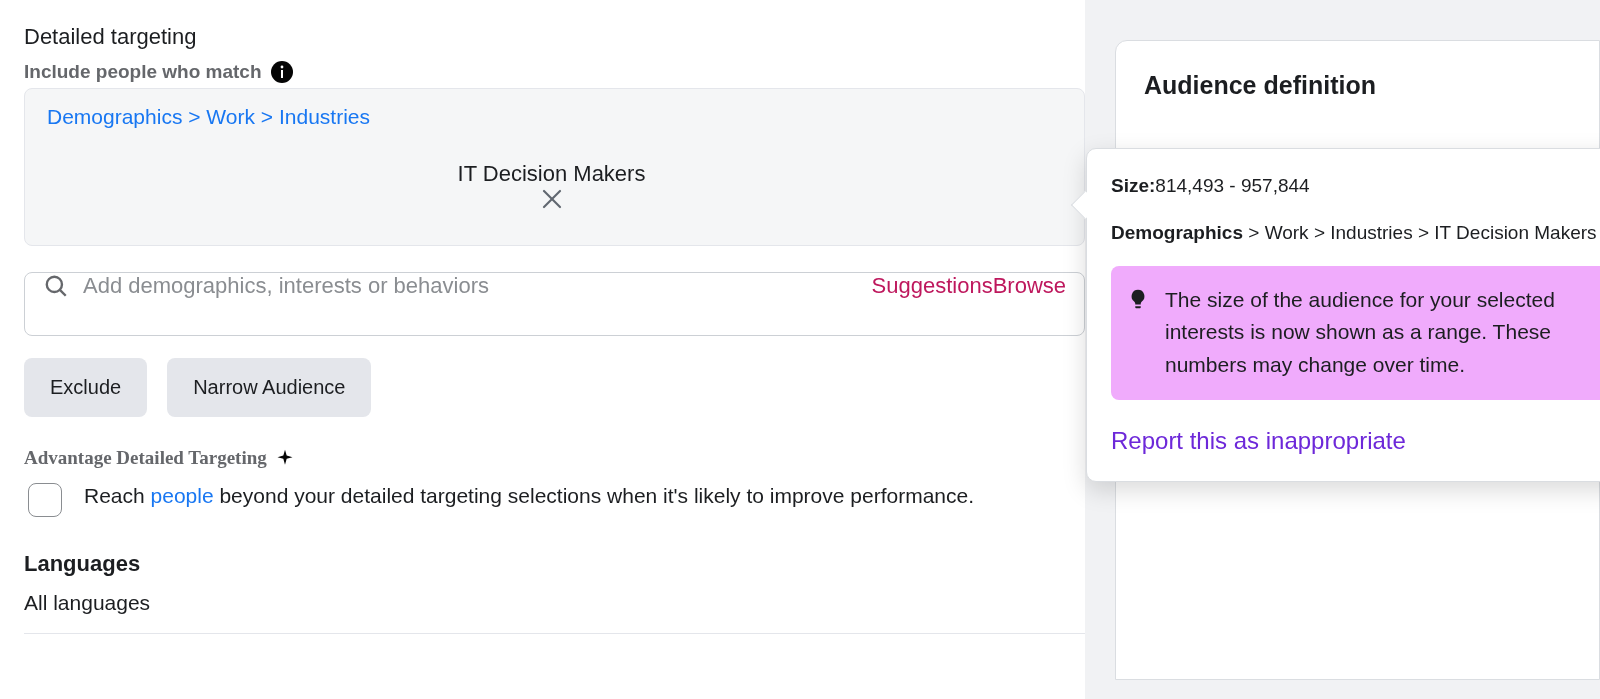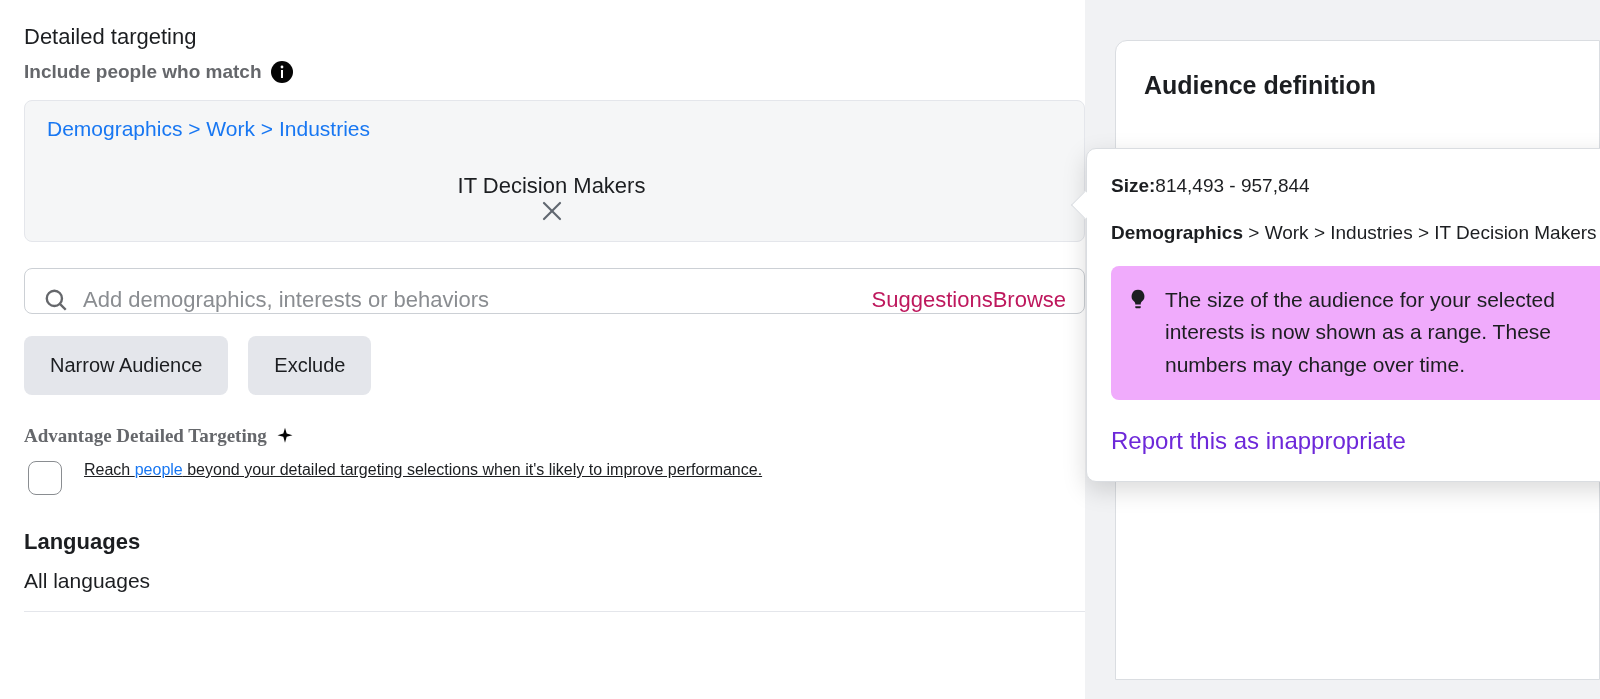--- a/index.html
+++ b/index.html
@@ -32,34 +32,34 @@
     font-weight: 400;
     color: #1c1e21;
     margin-bottom: 10px;
   }
   .sub-line {
     display: flex;
     align-items: center;
     color: #65676b;
     font-size: 19px;
     font-weight: 600;
-    margin-bottom: 16px;
+    margin-bottom: 4px;
     gap: 8px;
   }
   .info-icon {
     width: 24px;
     height: 24px;
     fill: #050505;
   }
 
   .breadcrumb-box {
     background: #f5f6f7;
     border: 1px solid #e4e6eb;
     border-radius: 8px;
-    padding: 16px 22px 0 22px;
+    padding: 16px 22px 16px 22px;
   }
   .breadcrumb-box .crumbs {
     font-size: 21px;
     color: #1877f2;
   }
   .breadcrumb-box .crumbs span.sep {
     color: #1877f2;
   }
 
   .chip-row {
@@ -84,23 +84,23 @@
     fill: none;
     stroke-linecap: round;
     cursor: pointer;
   }
 
   .search-row {
     margin-top: 26px;
     border: 1px solid #ccd0d5;
     border-radius: 8px;
     display: flex;
-    align-items: flex-end;
+    align-items: flex-start;
     padding: 0 18px;
-    height: 46px;
+    height: 64px;
     gap: 14px;
   }
   .search-icon {
     width: 26px;
     height: 26px;
     stroke: #65676b;
     stroke-width: 2.2;
     fill: none;
   }
   .search-input {
@@ -163,24 +163,23 @@
     width: 34px;
     height: 34px;
     border: 1.8px solid #8a8d91;
     border-radius: 8px;
     margin-left: 4px;
     margin-top: 4px;
     flex-shrink: 0;
     cursor: pointer;
   }
   .check-text {
-    font-size: 16px;
+    font-size: 21px;
     line-height: 1.6;
     max-width: 920px;
-    text-decoration: underline;
   }
   .check-text a { color: #1877f2; text-decoration: none; }
 
   .lang-title {
     margin-top: 34px;
     font-size: 22px;
     font-weight: 700;
   }
   .lang-value {
     margin-top: 14px;
@@ -302,22 +301,22 @@
           <line x1="21" y1="21" x2="15.8" y2="15.8"></line>
       </svg>
       <input class="search-input" type="text" placeholder="Add demographics, interests or behaviors" style="">
       <div class="search-actions">
         <span>Suggestions</span>
         <span>Browse</span>
       </div>
     </div>
 
     <div class="btn-row">
+      <button class="btn">Exclude</button>
       <button class="btn">Narrow Audience</button>
-      <button class="btn">Exclude</button>
     </div>
 
     <div class="adt-line">
       <span>Advantage Detailed Targeting</span>
       <svg class="sparkle" viewBox="0 0 24 24">
         <path d="M12 2l2 7 7 2-7 2-2 7-2-7-7-2 7-2z"></path>
       </svg>
     </div>
 
     <div class="check-row">

